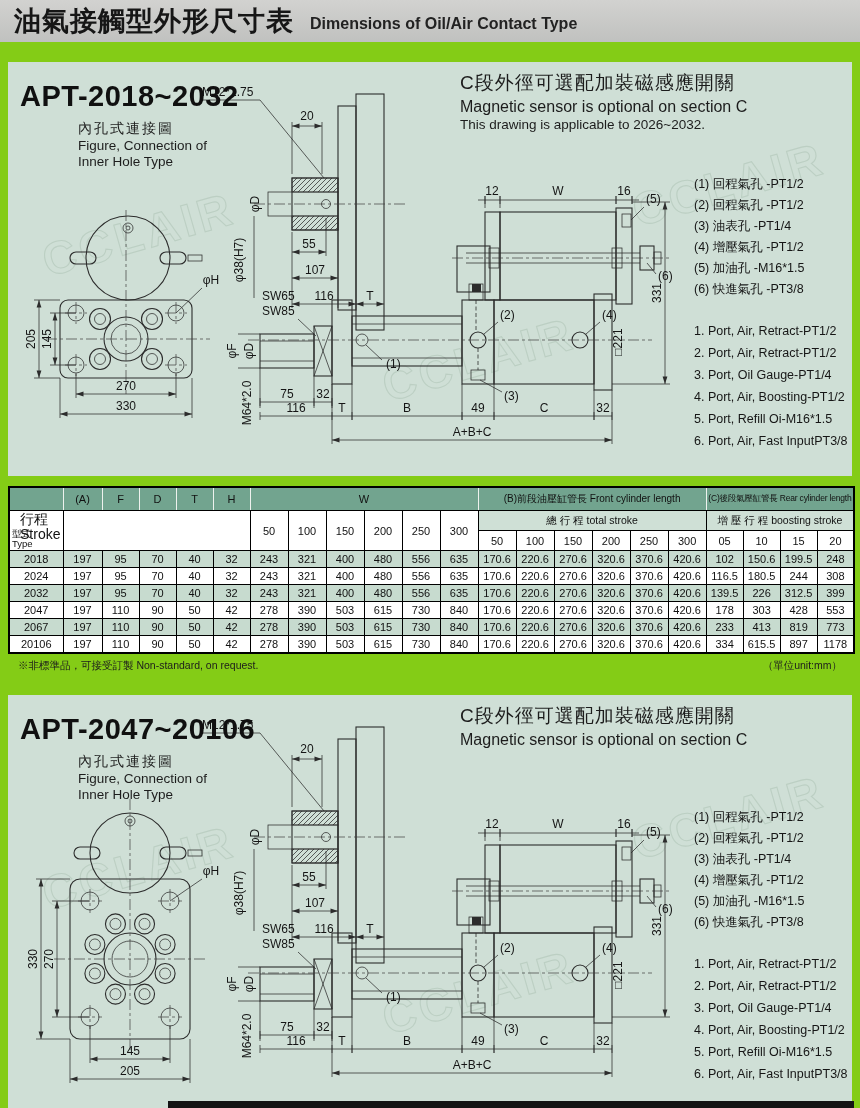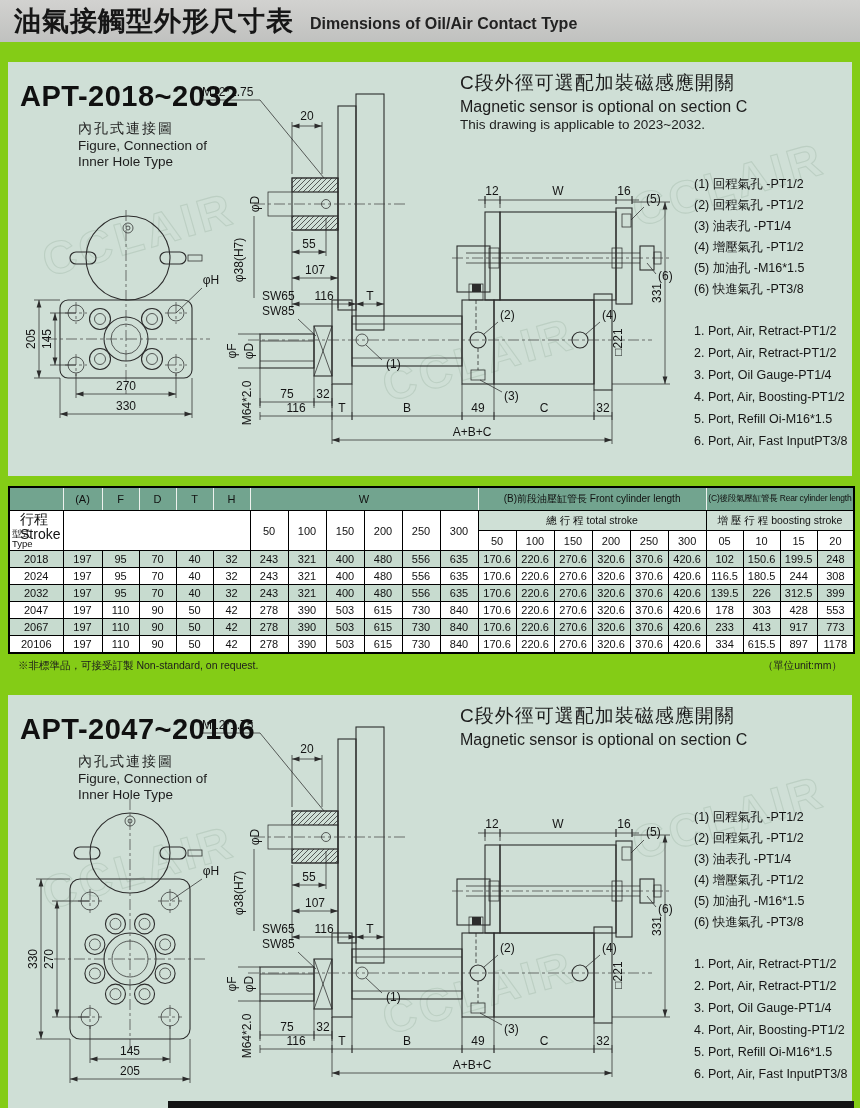--- a/index.html
+++ b/index.html
@@ -287,21 +287,21 @@
       </svg>
     <div class="model-title">APT-2018~2032</div>
     <div class="fig-label">
       <div class="fig-zh">內孔式連接圖</div>
       <div class="fig-en">Figure, Connection of</div>
       <div class="fig-en">Inner Hole Type</div>
     </div>
     <div class="note">
       <div class="note-zh">C段外徑可選配加裝磁感應開關</div>
       <div class="note-en">Magnetic sensor is optional on section C</div>
-      <div class="app-en">This drawing is applicable to 2023~2032.</div>
+      <div class="app-en">This drawing is applicable to 2026~2032.</div>
     </div>
     <div class="ports-zh" id="ports-zh-0">
         <div>(1) 回程氣孔  -PT1/2</div>
         <div>(2) 回程氣孔  -PT1/2</div>
         <div>(3) 油表孔  -PT1/4</div>
         <div>(4) 增壓氣孔  -PT1/2</div>
         <div>(5) 加油孔  -M16*1.5</div>
         <div>(6) 快進氣孔  -PT3/8</div>
       </div>
     <div class="ports-en" id="ports-en-0">
@@ -491,21 +491,21 @@
             <td>730</td>
             <td>840</td>
             <td>170.6</td>
             <td>220.6</td>
             <td>270.6</td>
             <td>320.6</td>
             <td>370.6</td>
             <td>420.6</td>
             <td>233</td>
             <td>413</td>
-            <td>917</td>
+            <td>819</td>
             <td>773</td>
           </tr>
           <tr>
             <td>20106</td>
             <td>197</td>
             <td>110</td>
             <td>90</td>
             <td>50</td>
             <td>42</td>
             <td>278</td>

